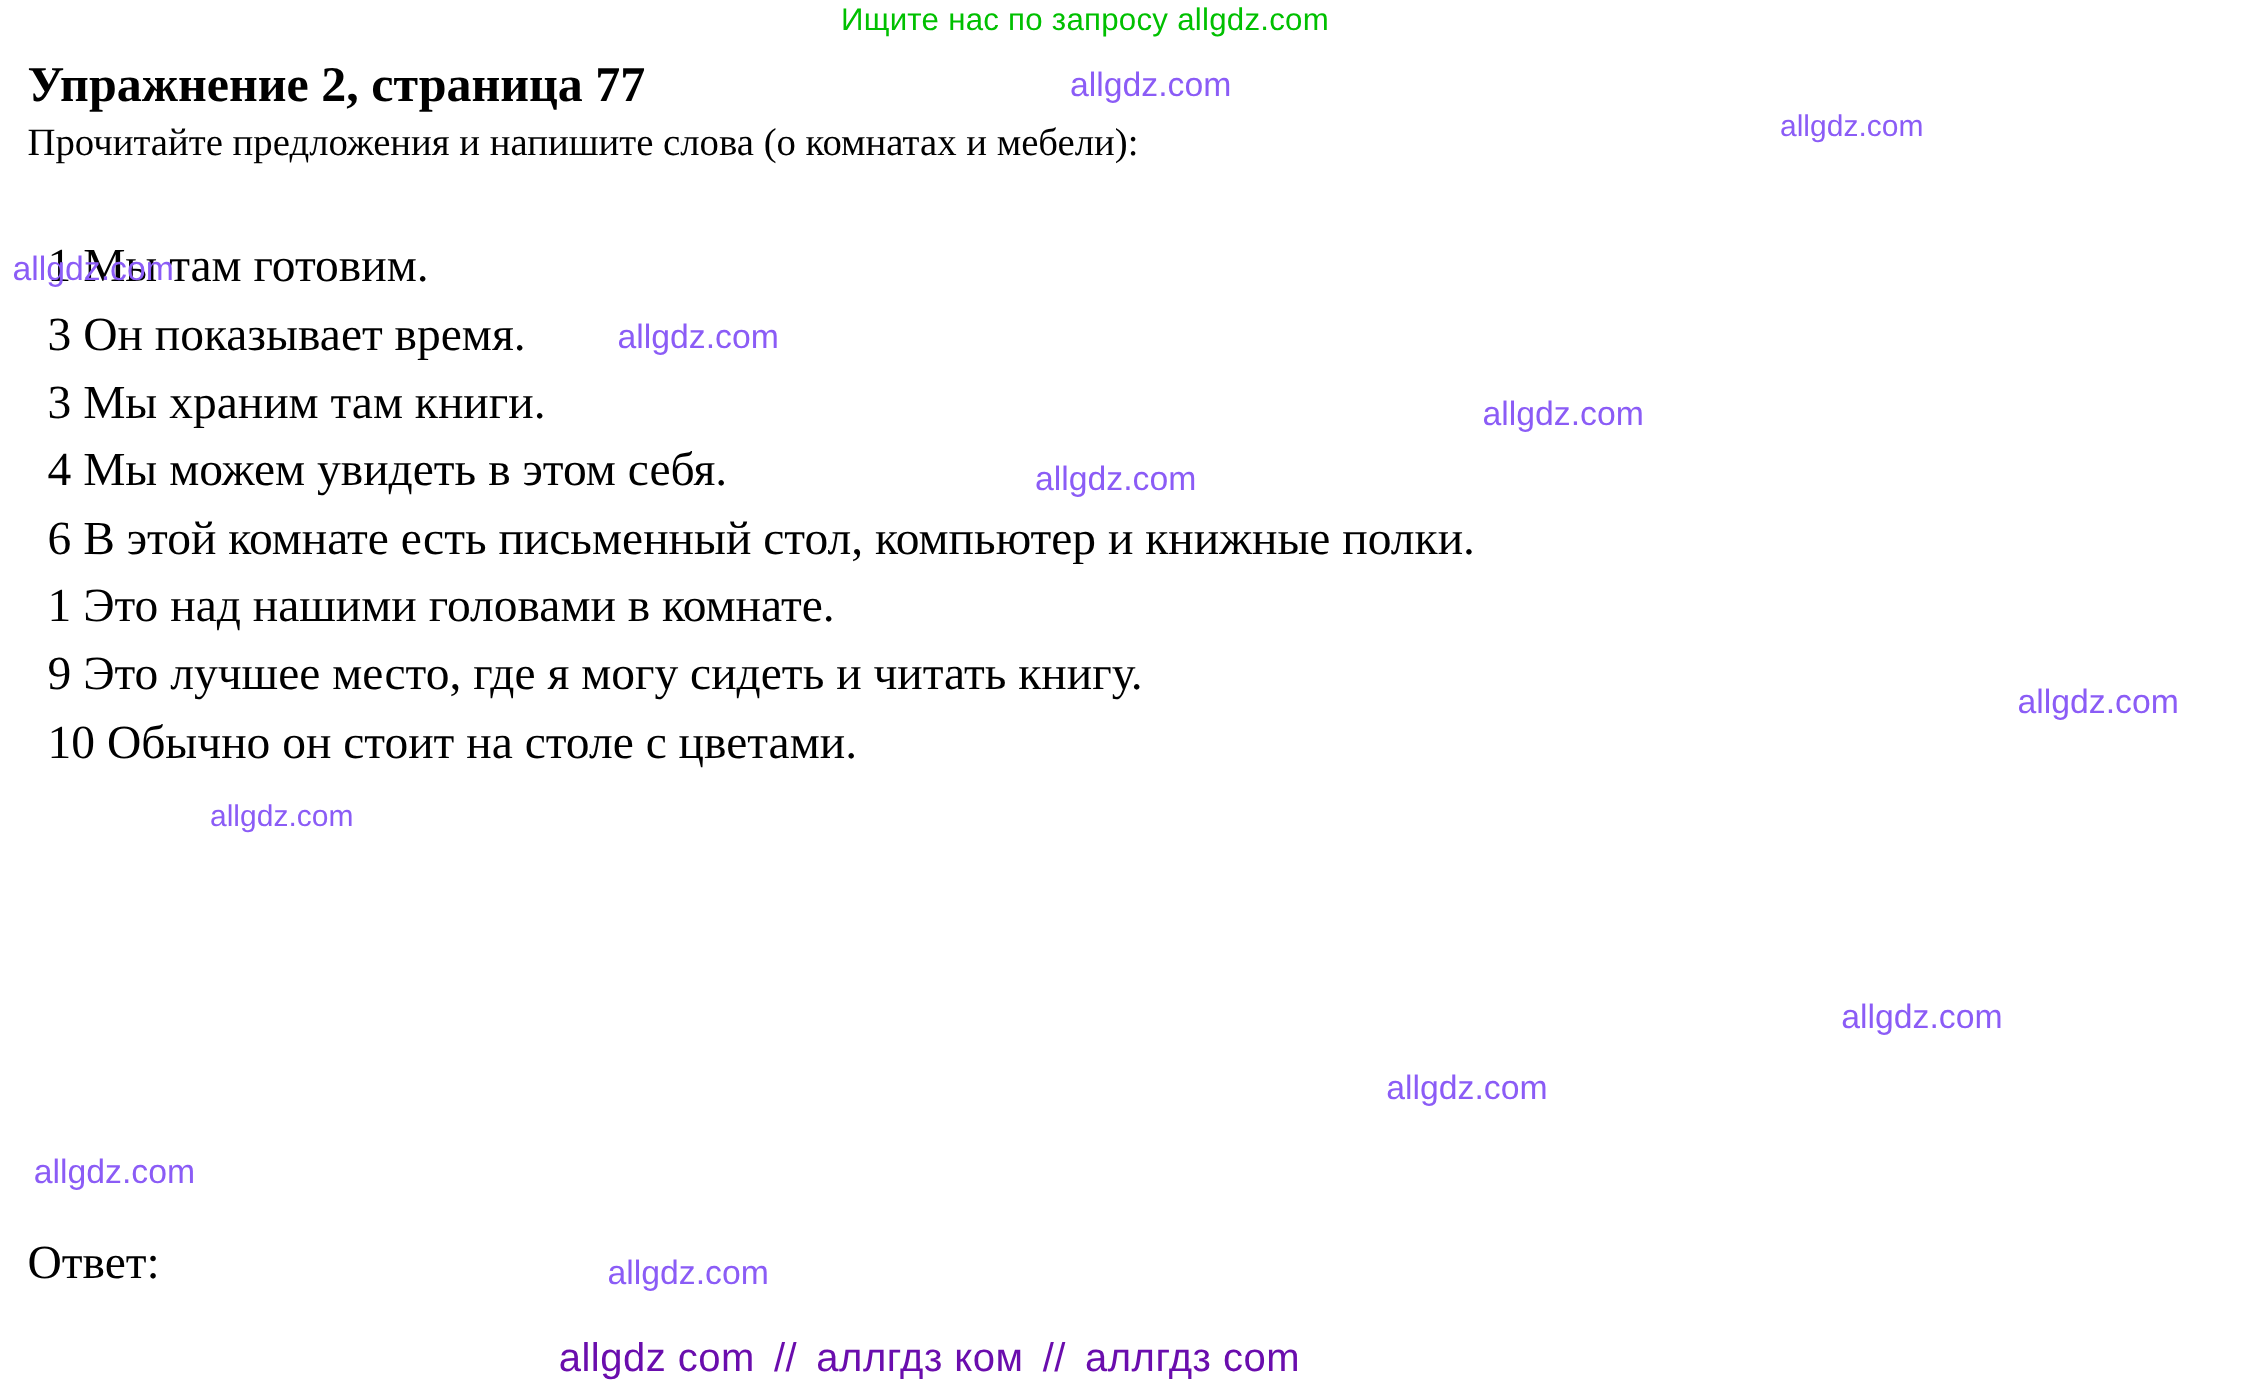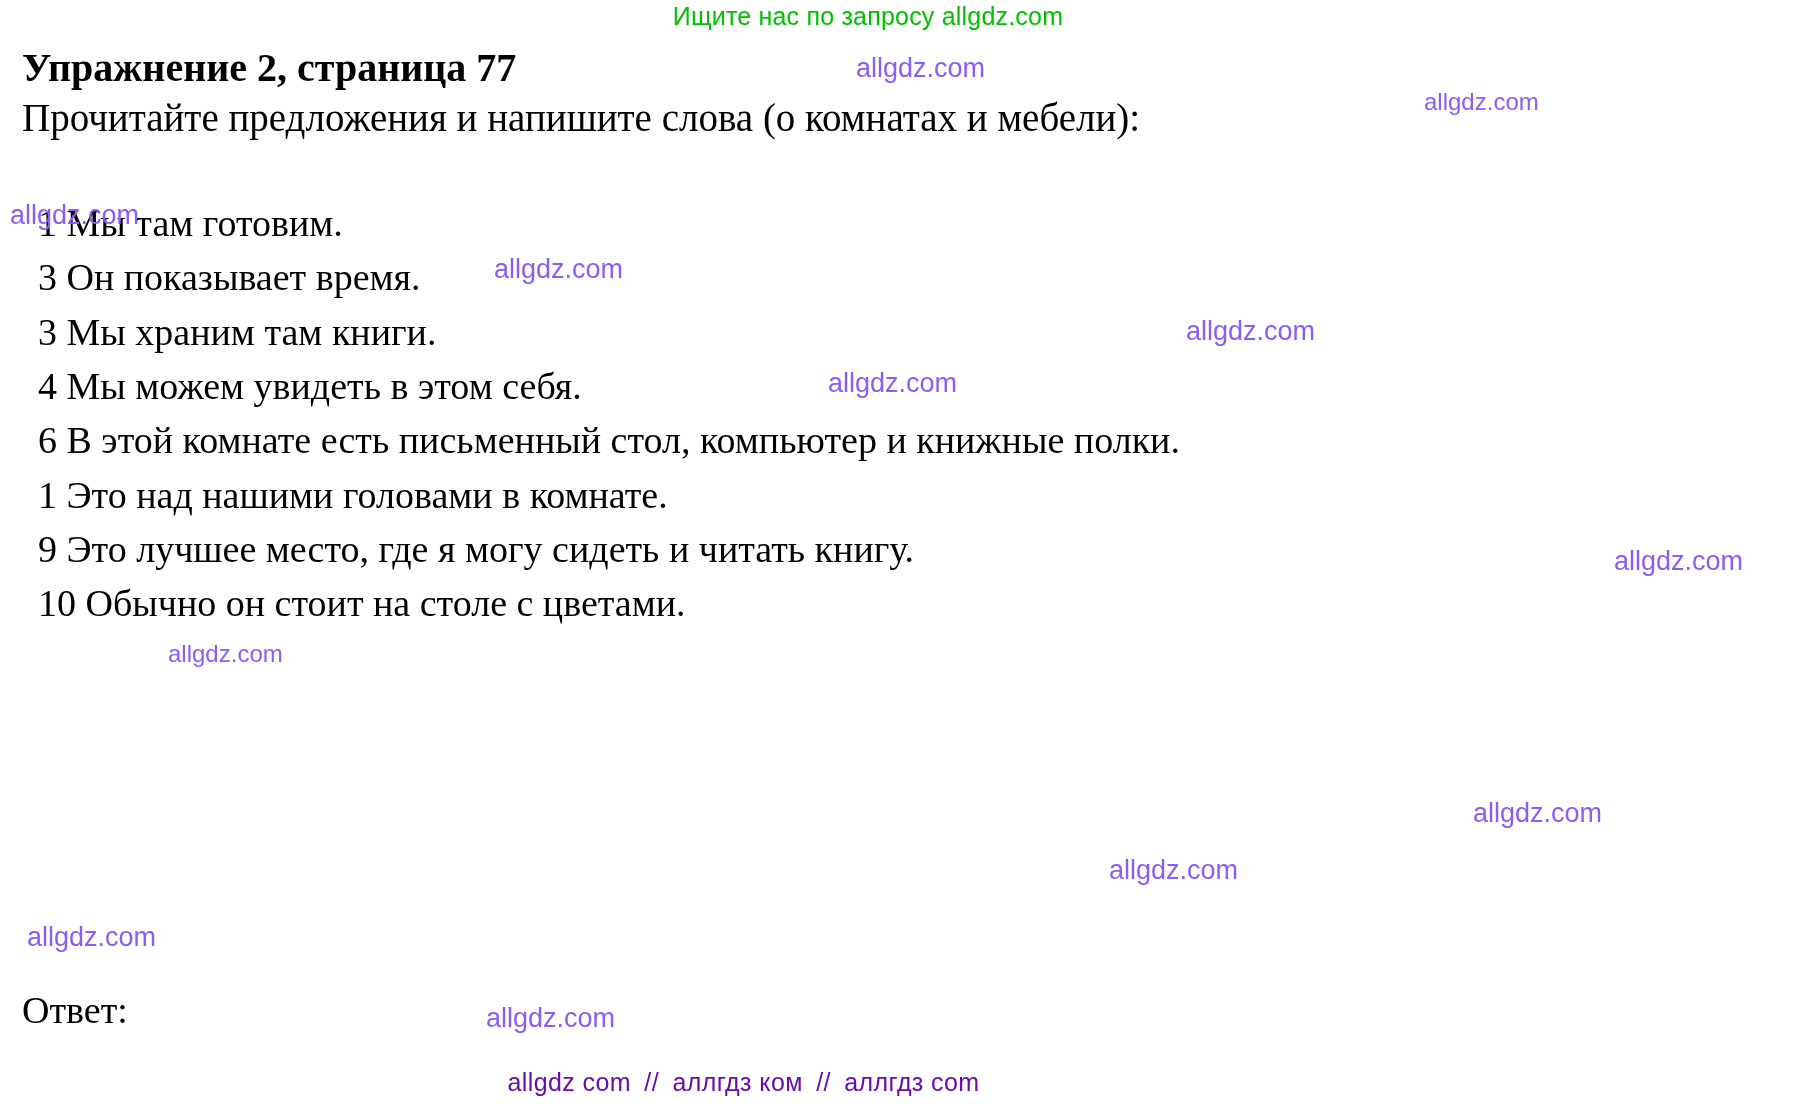--- a/index.html
+++ b/index.html
@@ -40,21 +40,21 @@
   }
   .title {
     font-family: "Liberation Serif", serif;
     font-weight: bold;
     font-size: 40px;
     line-height: 1.18;
     margin: 0 0 4px 0;
     white-space: nowrap;
   }
   .prompt {
-    font-size: 39px;
+    font-size: 31px;
     line-height: 1.2;
     margin: 4px 0 0 0;
     white-space: nowrap;
   }
   .list {
     margin: 54px 0 0 16px;
     padding: 0;
     list-style: none;
   }
   .list li {
@@ -69,21 +69,21 @@
     font-size: 38px;
   }
   
   .footer {
     position: absolute;
     left: 0;
     top: 1068px;
     width: 1487px;
     text-align: center;
     font-family: "Liberation Sans", sans-serif;
-    font-size: 25px;
+    font-size: 32px;
     color: #6a0dad;
     letter-spacing: 0.4px;
   }
   .footer .sep {
     color: #6a0dad;
     padding: 0 6px;
   }
   
   .wm {
     position: absolute;

